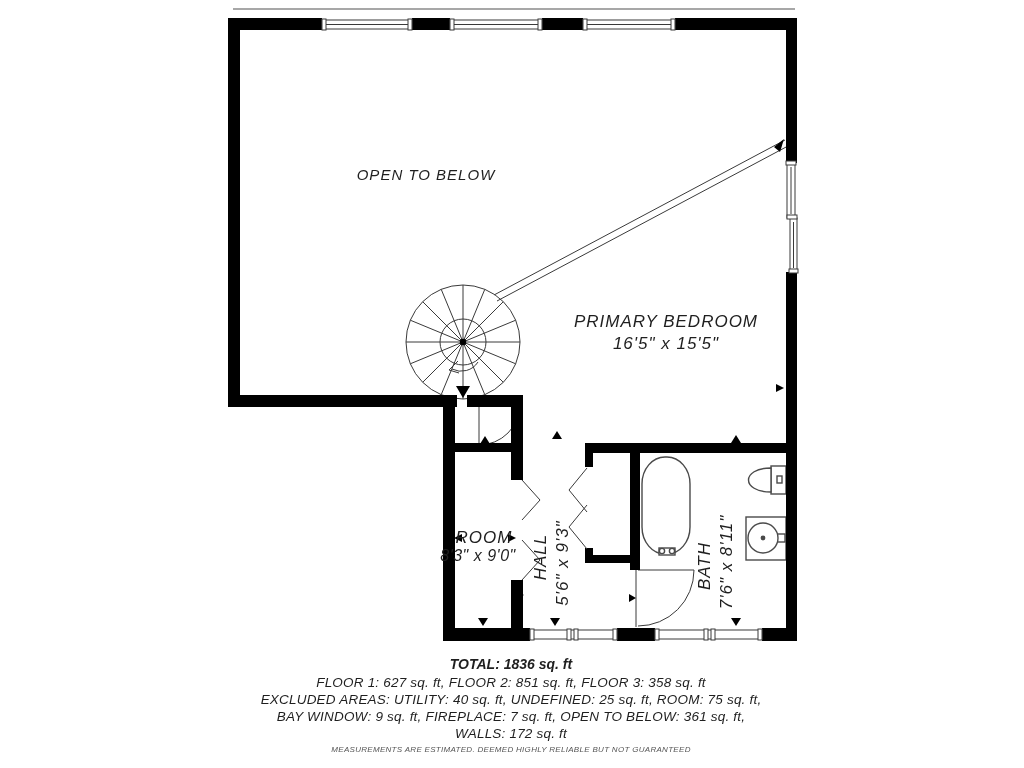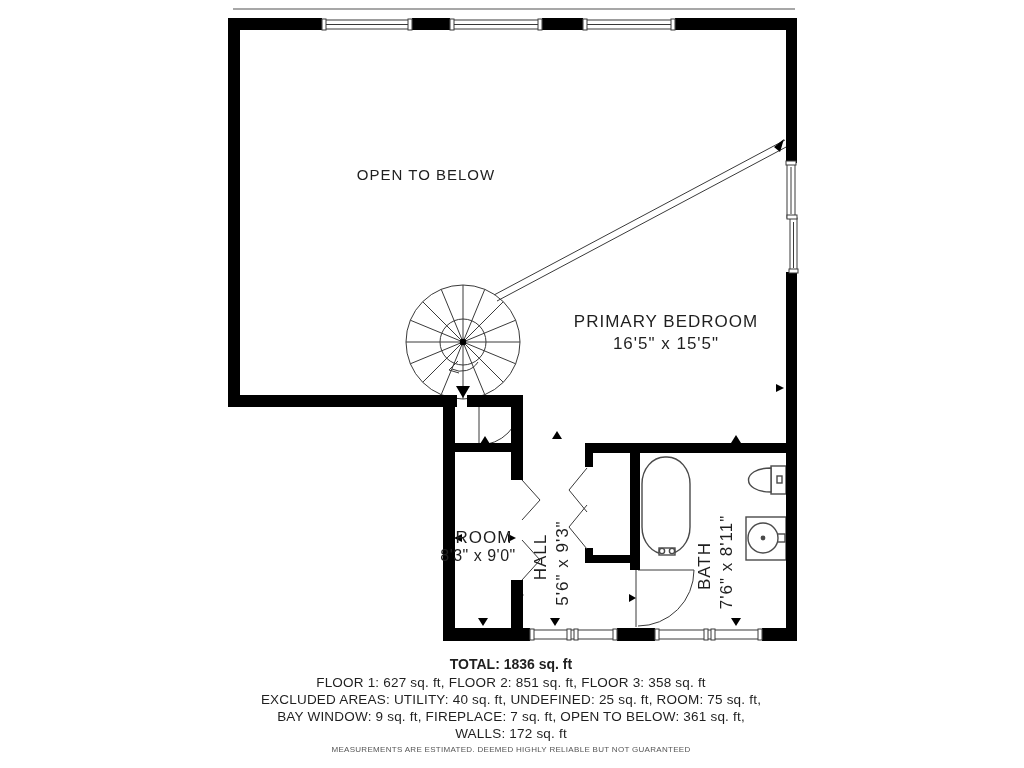--- a/index.html
+++ b/index.html
@@ -1,16 +1,16 @@
 <!DOCTYPE html>
 <html><head>
 <meta charset="utf-8">
 <style>
   html,body{margin:0;padding:0;background:#ffffff;width:1024px;height:768px;overflow:hidden;}
-  .stage{position:relative;width:1024px;height:768px;background:#fff;}
+  .stage{position:relative;width:1024px;height:768px;background:#fff;font-style:italic;}
   svg{display:block;}
   text{font-family:"Liberation Sans","DejaVu Sans",sans-serif;fill:#1f1f1f;}
   .room-label{font-size:17px;letter-spacing:1px;}
   .room-dims{font-size:16px;letter-spacing:0.5px;}
   .otb-label{font-size:15px;letter-spacing:1px;}
   .sum{font-size:13.5px;letter-spacing:0.2px;}
   .sum-bold{font-size:14px;font-weight:bold;}
   .disclaimer{font-size:8px;fill:#555;letter-spacing:0.3px;}
   .thin{stroke:#3a3a3a;stroke-width:1;fill:none;}
   .fixture{stroke:#4a4a4a;stroke-width:1.4;fill:#fff;}

